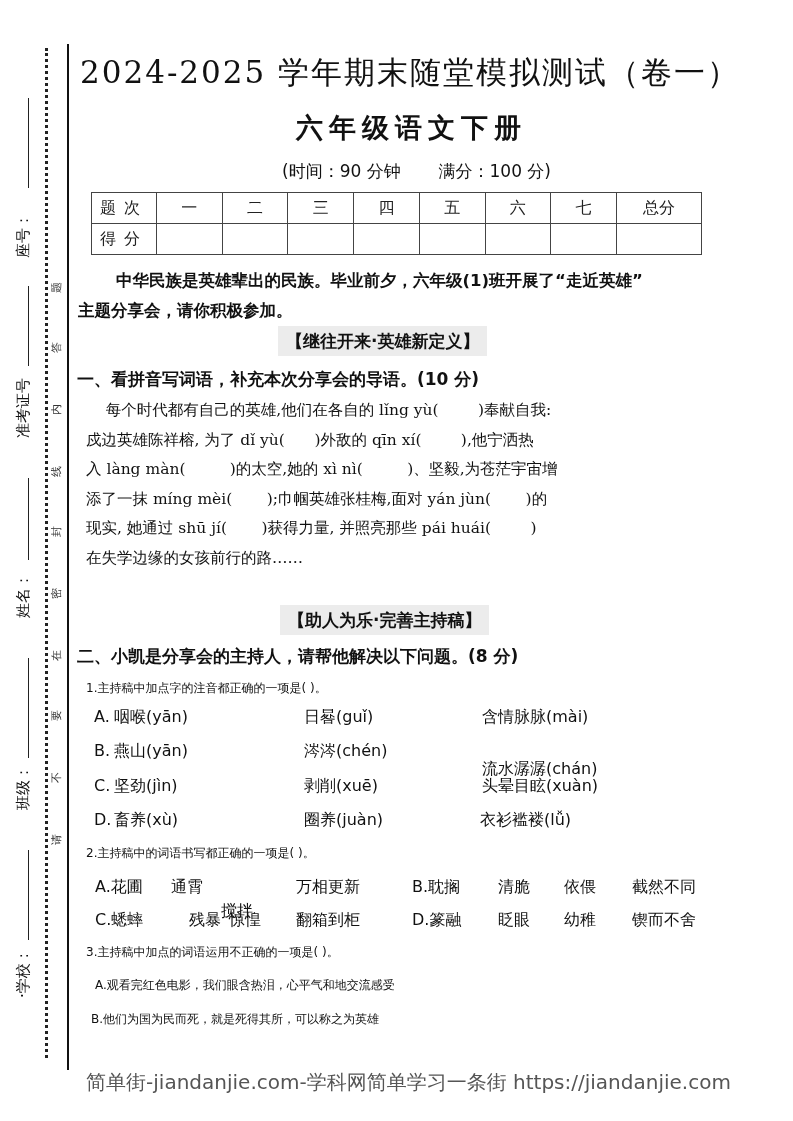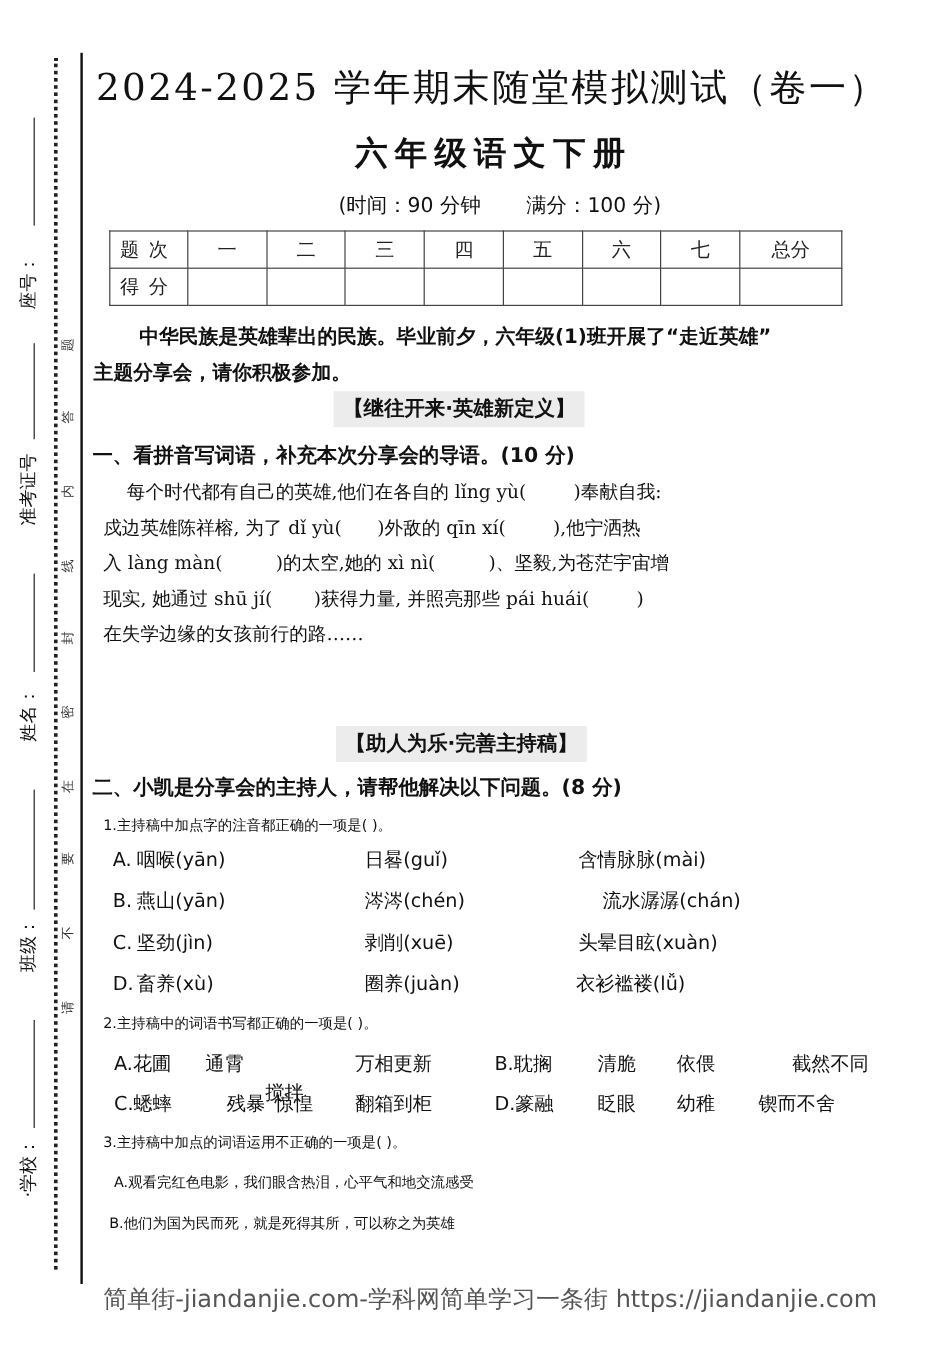--- a/index.html
+++ b/index.html
@@ -107,40 +107,41 @@
   <div><span class="indent"></span><span>中华民族是英雄辈出的民族。毕业前夕，六年级(1)班开展了“走近英雄”</span></div>
   <div>主题分享会，请你积极参加。</div>
 </div>
 
 <div class="section-banner" style="left:278px;top:326px;">【继往开来·英雄新定义】</div>
 <div class="q-title" style="top:368px;">一、看拼音写词语，补充本次分享会的导语。(10 分)</div>
 <div class="passage">
   <span class="line">    每个时代都有自己的英雄,他们在各自的 lǐng yù(        )奉献自我:</span>
   <span class="line">戍边英雄陈祥榕, 为了 dǐ yù(      )外敌的 qīn xí(        ),他宁洒热</span>
   <span class="line">入 làng màn(         )的太空,她的 xì nì(         )、坚毅,为苍茫宇宙增</span>
+  <span class="line">添了一抹 míng mèi(       );巾帼英雄张桂梅,面对 yán jùn(       )的</span>
   <span class="line">现实, 她通过 shū jí(       )获得力量, 并照亮那些 pái huái(        )</span>
   <span class="line">在失学边缘的女孩前行的路……</span>
 </div>
 
 <div class="section-banner" style="left:280px;top:605px;">【助人为乐·完善主持稿】</div>
 <div class="q-title" style="top:645px;">二、小凯是分享会的主持人，请帮他解决以下问题。(8 分)</div>
 
 <div class="q-sub" style="top:680px;">1.主持稿中加点字的注音都正确的一项是(      )。</div>
 
 <div class="opt-row" style="left:94px;top:707px;">
   <span style="left:0;">A.</span>
   <span style="left:20px;">咽喉(yān)</span>
   <span style="left:210px;">日晷(guǐ)</span>
   <span style="left:388px;">含情脉脉(mài)</span>
 </div>
 <div class="opt-row" style="left:94px;top:741px;">
   <span style="left:0;">B.</span>
   <span style="left:20px;">燕山(yān)</span>
   <span style="left:210px;">涔涔(chén)</span>
-  <span style="left:408px;">流水潺潺(chán)</span>
+  <span style="left:388px;margin-top:18px;">流水潺潺(chán)</span>
 </div>
 <div class="opt-row" style="left:94px;top:776px;">
   <span style="left:0;">C.</span>
   <span style="left:20px;">坚劲(jìn)</span>
   <span style="left:210px;">剥削(xuē)</span>
   <span style="left:388px;">头晕目眩(xuàn)</span>
 </div>
 <div class="opt-row" style="left:94px;top:810px;">
   <span style="left:0;">D.</span>
   <span style="left:20px;">畜养(xù)</span>
@@ -150,21 +151,21 @@
 
 <div class="q-sub" style="top:845px;">2.主持稿中的词语书写都正确的一项是(      )。</div>
 <div class="opt-row" style="left:95px;top:877px;">
   <span style="left:0;">A.花圃</span>
   <span style="left:76px;">通霄</span>
   <span style="left:126px;margin-top:24px;">搅拌</span>
   <span style="left:201px;">万相更新</span>
   <span style="left:317px;">B.耽搁</span>
   <span style="left:403px;">清脆</span>
   <span style="left:469px;">依偎</span>
-  <span style="left:565px;text-align:right;">截然不同</span>
+  <span style="left:537px;text-align:right;">截然不同</span>
 </div>
 <div class="opt-row" style="left:95px;top:910px;">
   <span style="left:0;">C.蟋蟀</span>
   <span style="left:76px;margin-left:18px;">残暴</span>
   <span style="left:134px;">惊惶</span>
   <span style="left:201px;">翻箱到柜</span>
   <span style="left:317px;">D.篆融</span>
   <span style="left:403px;">眨眼</span>
   <span style="left:469px;">幼稚</span>
   <span style="left:537px;">锲而不舍</span>

